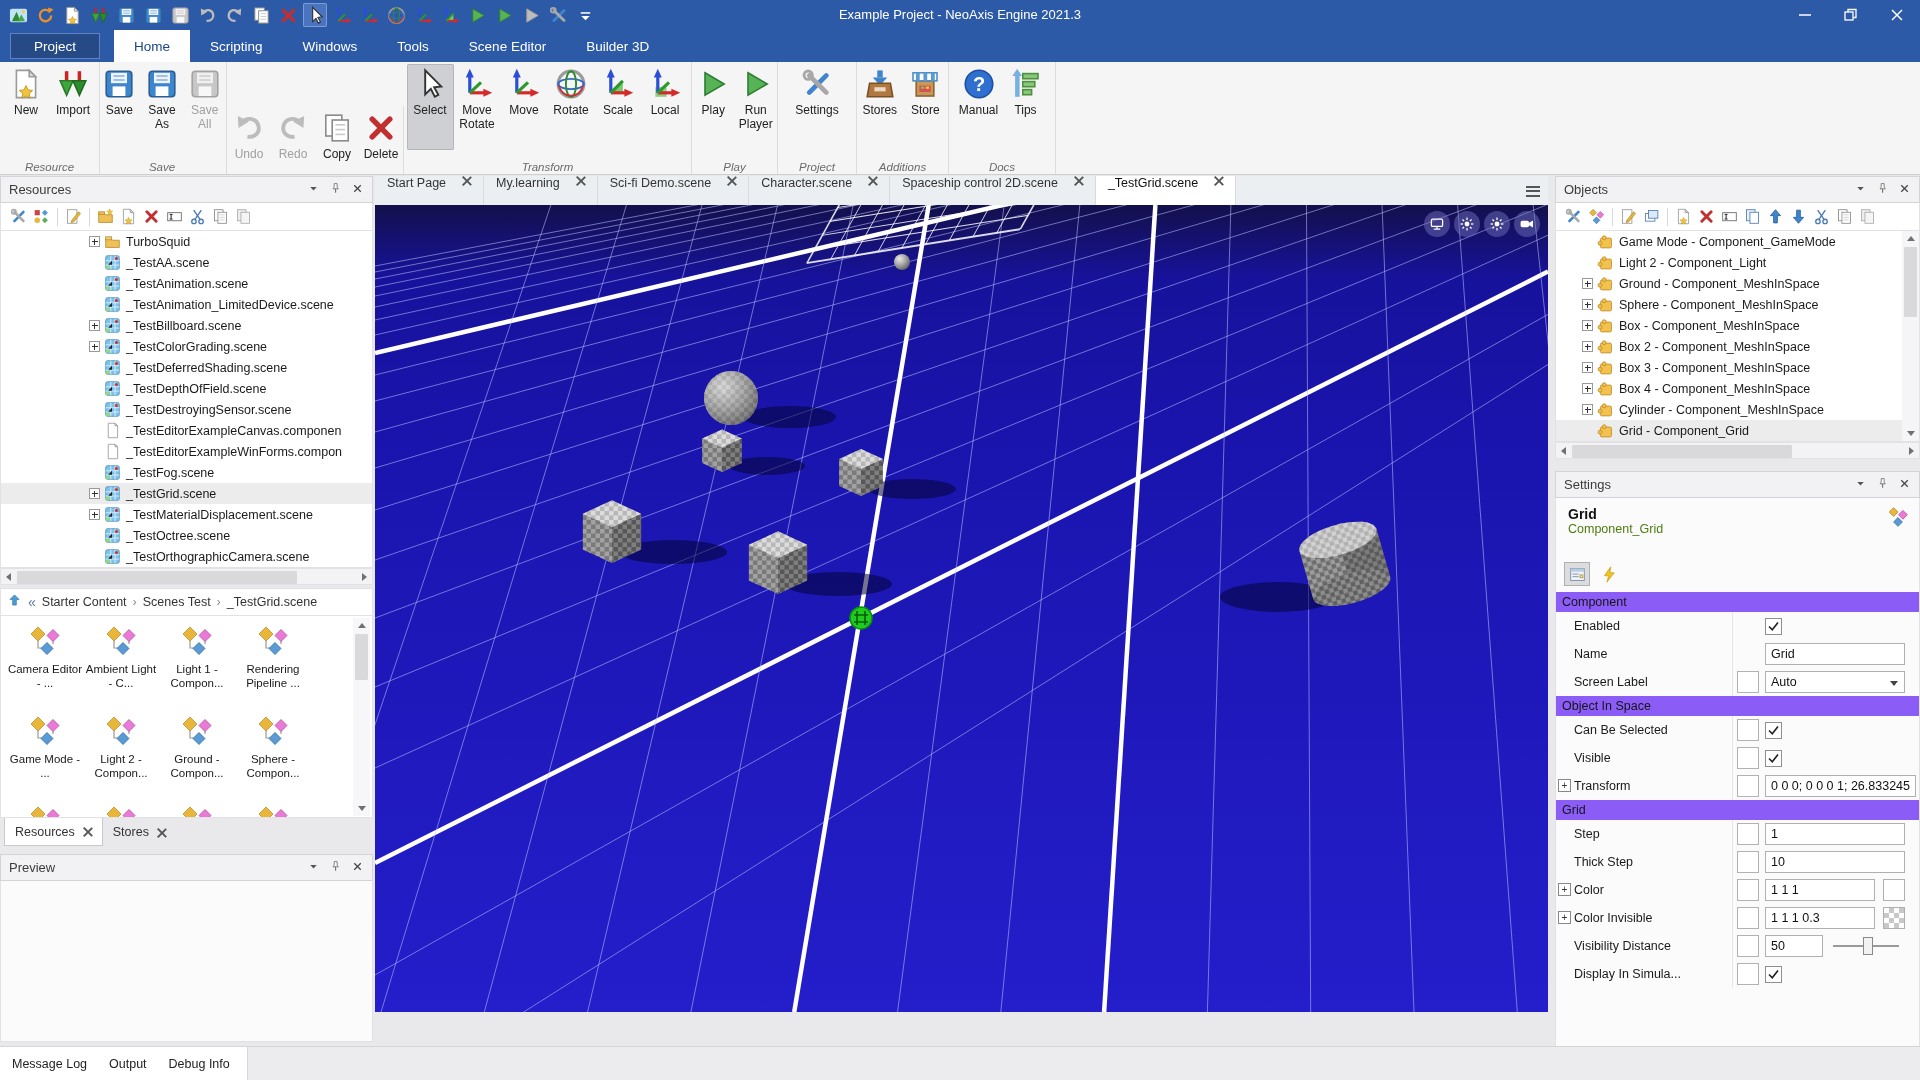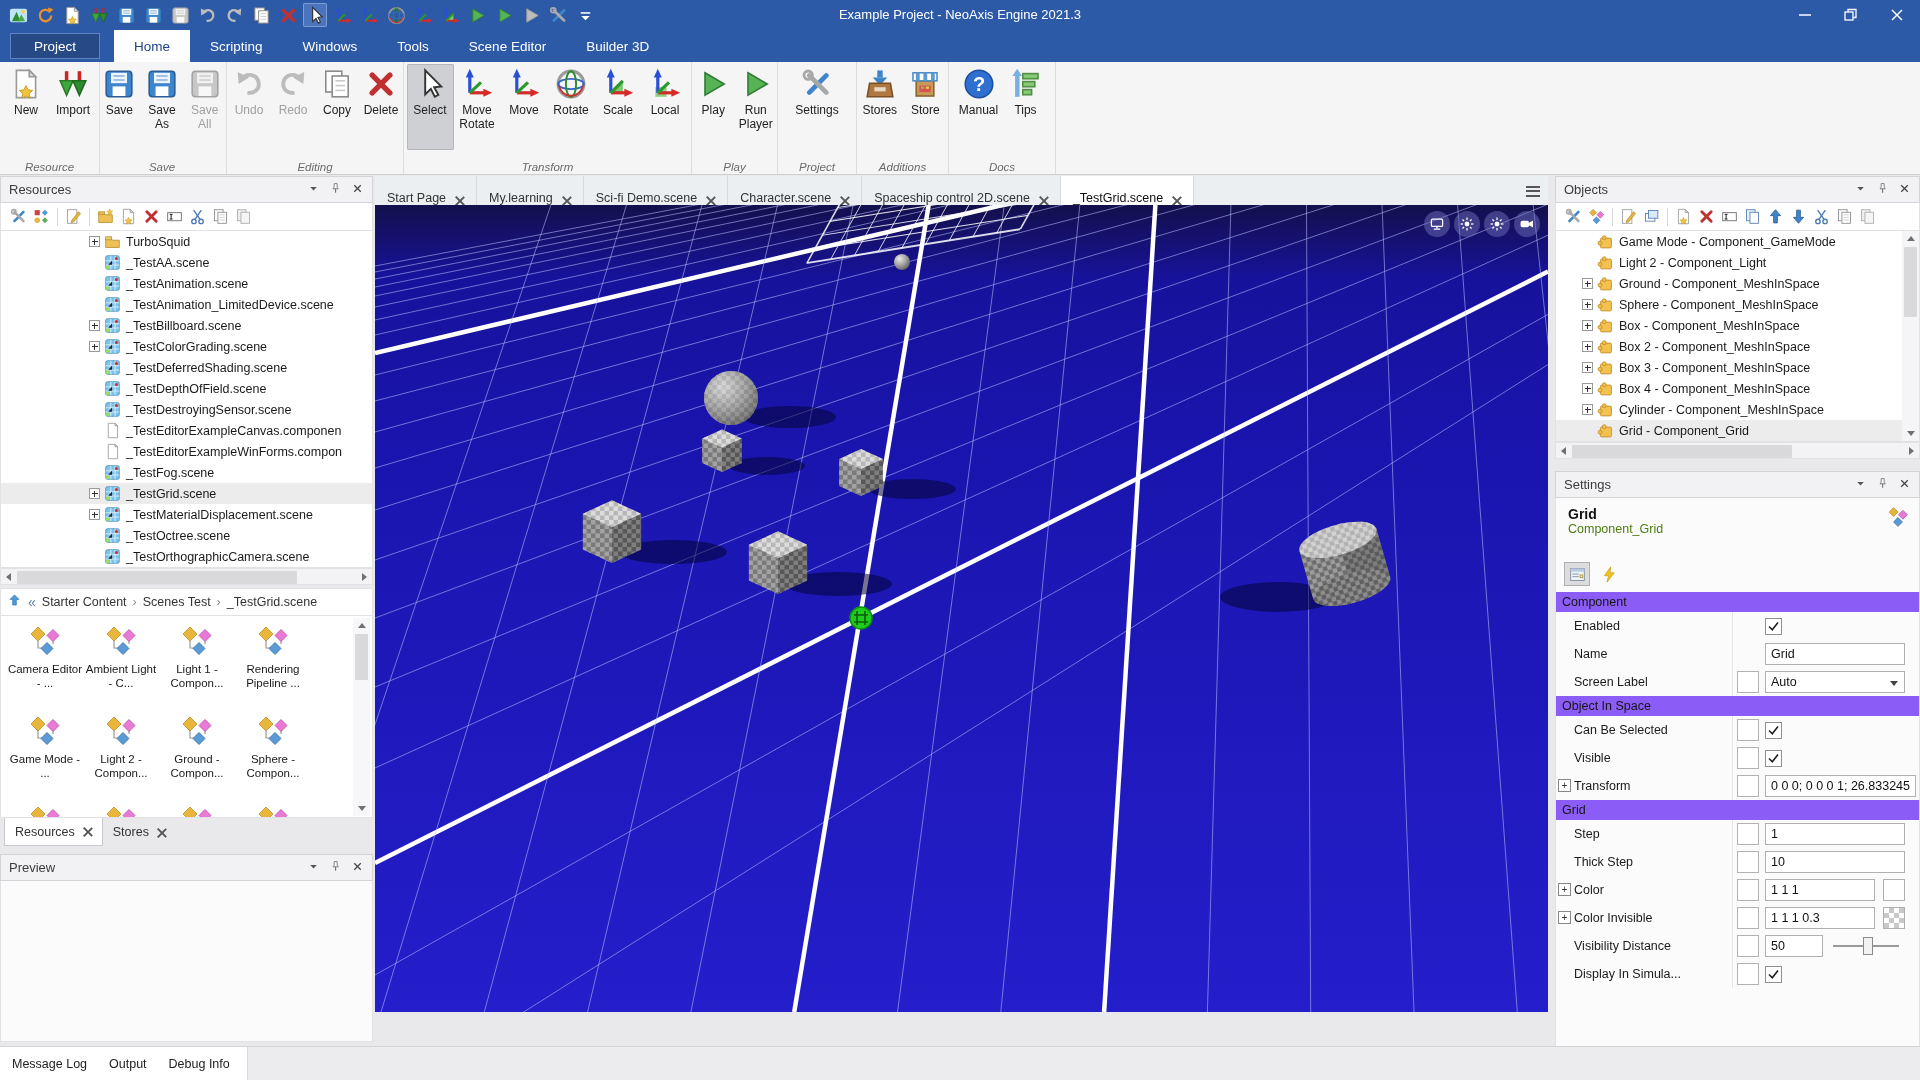--- a/index.html
+++ b/index.html
@@ -60,21 +60,21 @@
   .tile .lbl{font-size:11.5px;line-height:14px;color:#1a1a1a;margin-top:2px;word-wrap:break-word;}
   
   .dtabs{height:28px;display:flex;align-items:stretch;padding-left:4px;background:#e9e9ec;}
   .dtab{display:flex;align-items:center;gap:8px;padding:0 10px;font-size:12.5px;color:#333;}
   .dtab.active{background:#fff;border:1px solid #c9c9cd;border-top:none;}
   .xglyph{position:relative;width:9px;height:9px;display:inline-block;}
   .xglyph::before,.xglyph::after{content:"";position:absolute;left:4px;top:-1px;width:1.6px;height:12px;background:#555;}
   .xglyph::before{transform:rotate(45deg);} .xglyph::after{transform:rotate(-45deg);}
   
   .doctabs{position:absolute;display:flex;align-items:stretch;background:#eceff1;font-size:12.5px;color:#333;}
-  .dctab{display:flex;align-items:flex-end;gap:9px;padding:0 12px;border-right:1px solid #dadade;}
+  .dctab{display:flex;align-items:flex-start;gap:16px;padding:0 12px;border-right:1px solid #dadade;}
   .dctab.active{background:#fff;color:#111;}
   
   .section{height:20px;background:#8b5cf6;color:#151515;font-size:12.5px;display:flex;align-items:center;padding-left:6px;}
   .srow{height:28px;display:flex;align-items:center;position:relative;}
   .slabel{width:158px;flex:none;align-self:stretch;display:flex;align-items:center;padding-left:18px;font-size:12.5px;color:#1a1a1a;border-right:1px solid #e6e6e6;white-space:nowrap;overflow:hidden;}
   .sexp{position:absolute;left:2px;top:7px;width:13px;height:13px;border:1px solid #888;background:#fff;font-size:10px;line-height:11px;text-align:center;color:#333;box-sizing:border-box;}
   .boxslot{width:32px;flex:none;display:flex;align-items:center;}
   .defbox{width:22px;height:22px;background:#fff;border:1px solid #b2b2b2;box-sizing:border-box;margin-left:4px;}
   .sctrl{flex:1;display:flex;align-items:center;margin-right:14px;}
   .scheck{width:17px;height:17px;background:#fff;border:1px solid #8f8f8f;box-sizing:border-box;display:flex;align-items:center;justify-content:center;}
@@ -350,21 +350,21 @@
                 <line x1="6.5" y1="5" x2="13.5" y2="5" stroke="#cfcfcf"></line>
                 <line x1="6.5" y1="7.5" x2="13.5" y2="7.5" stroke="#cfcfcf"></line>
                 <rect x="6" y="11.5" width="8" height="6" fill="#f7f7f7"></rect>
               </svg></div>
             <div>Save</div>
             <div>All</div>
           </div>
         </div>
         <div class="rgroup-label">Save</div>
       </div>
-      <div class="rgroup" style="left: 227px; width: 177px;">
+      <div class="rgroup" style="left: 227px; width: 177px; margin-top: 44px;">
         <div class="rbtns">
           <div class="rbtn disabled">
             <div class="ricon"><svg width="32" height="32" viewBox="0 0 20 20">
                 <path d="M5 7c4-4.5 10-3 11 2 0.8 4-2.5 7-7 6.5" fill="none" stroke="#bcbcbc" stroke-width="2.4"></path>
                 <polygon points="3,2.5 3.5,10 10,6" fill="#bcbcbc"></polygon>
               </svg></div>
             <div>Undo</div>
           </div>
           <div class="rbtn disabled">
             <div class="ricon"><svg width="32" height="32" viewBox="0 0 20 20">

